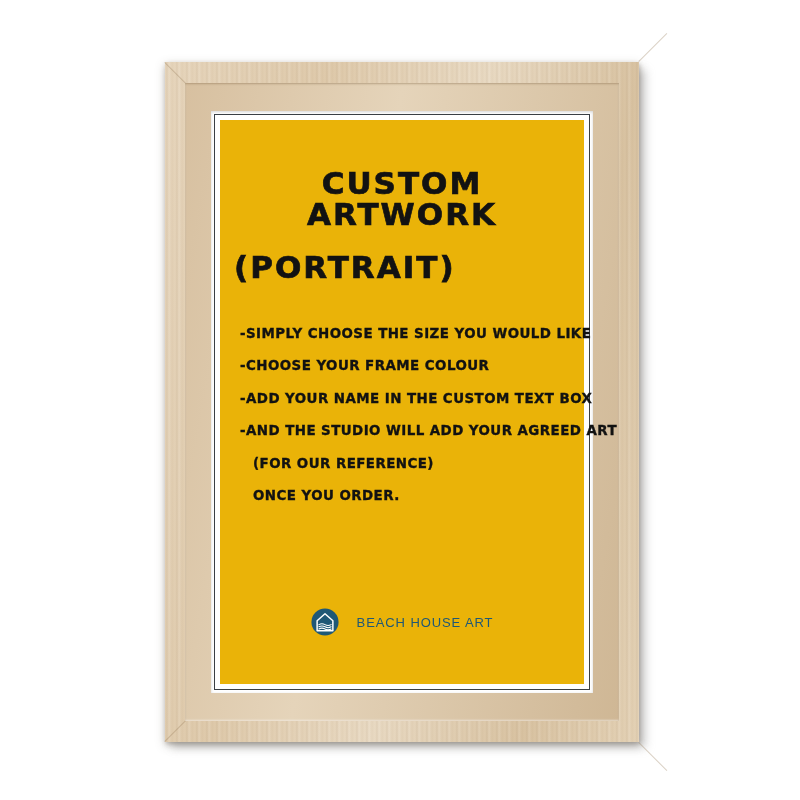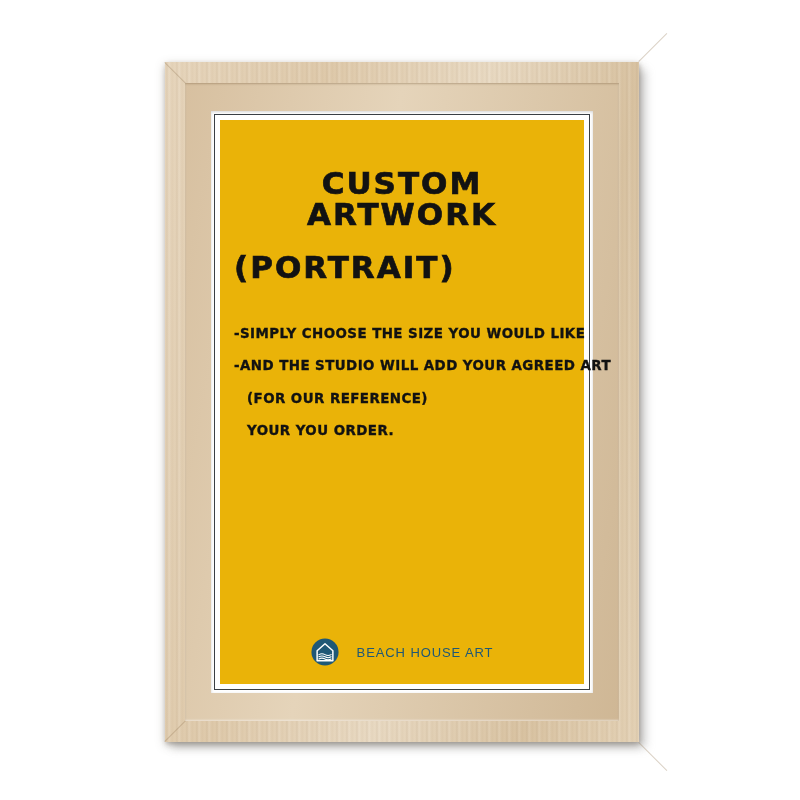--- a/index.html
+++ b/index.html
@@ -118,21 +118,21 @@
     font-size:31px;
     letter-spacing:2.0px;
     color:#121212;
     line-height:1.0;
     margin-top:22px;
     -webkit-text-stroke:0.7px #121212;
   }
 
   .instruction-list{
     list-style:none;
-    margin:44px 0 0 0;
+    margin:44px 0 0 6px;
     padding:0;
   }
   .instruction-item{
     font-family:"DejaVu Sans", sans-serif;
     font-weight:bold;
     font-size:13.4px;
     letter-spacing:0.45px;
     color:#121212;
     line-height:1.0;
     margin-bottom:19px;
@@ -142,20 +142,21 @@
   .instruction-item.indented{ padding-left:13px; }
 
   .spacer{ flex:1 1 auto; }
 
   
   .brand-lockup{
     display:flex;
     align-items:center;
     justify-content:center;
     gap:18px;
+    margin-bottom:30px;
   }
   .brand-mark{ width:28px; height:28px; display:block; flex:0 0 auto; }
   .brand-name{
     font-family:"Liberation Sans", sans-serif;
     font-weight:normal;
     font-size:13px;
     letter-spacing:0.9px;
     color:#1f5876;
     white-space:nowrap;
   }
@@ -182,23 +183,25 @@
         <div class="keyline-inner"></div>
 
         <div class="poster">
 
           <div class="poster-title">CUSTOM ARTWORK</div>
 
           <div class="poster-subtitle">(PORTRAIT)</div>
 
           <ul class="instruction-list">
             <li class="instruction-item">-SIMPLY CHOOSE THE SIZE YOU WOULD LIKE</li>
+            <li class="instruction-item">-CHOOSE YOUR FRAME COLOUR</li>
+            <li class="instruction-item">-ADD YOUR NAME IN THE CUSTOM TEXT BOX</li>
             <li class="instruction-item">-AND THE STUDIO WILL ADD YOUR AGREED ART</li>
             <li class="instruction-item indented">(FOR OUR REFERENCE)</li>
-            <li class="instruction-item indented">YOUR YOU ORDER.</li>
+            <li class="instruction-item indented">ONCE YOU ORDER.</li>
           </ul>
 
           <div class="spacer"></div>
 
           <div class="brand-lockup">
             <svg class="brand-mark" viewBox="0 0 64 64">
               <circle cx="32" cy="32" r="31" fill="#1f5876"></circle>
               <path d="M32 13 L50 29 L50 52 L14 52 L14 29 Z" fill="none" stroke="#ffffff" stroke-width="3.4" stroke-linejoin="round"></path>
               <path d="M18 38 Q25 34 32 38 T46 38" fill="none" stroke="#ffffff" stroke-width="2.4" stroke-linecap="round"></path>
               <path d="M18 43 Q25 39 32 43 T46 43" fill="none" stroke="#ffffff" stroke-width="2.4" stroke-linecap="round"></path>

